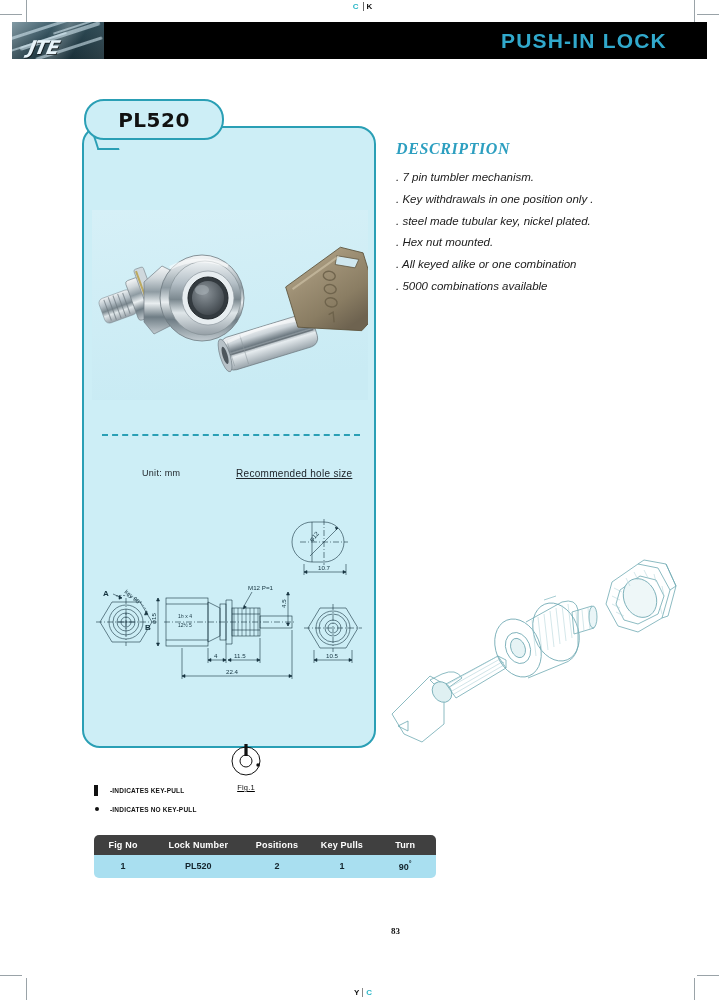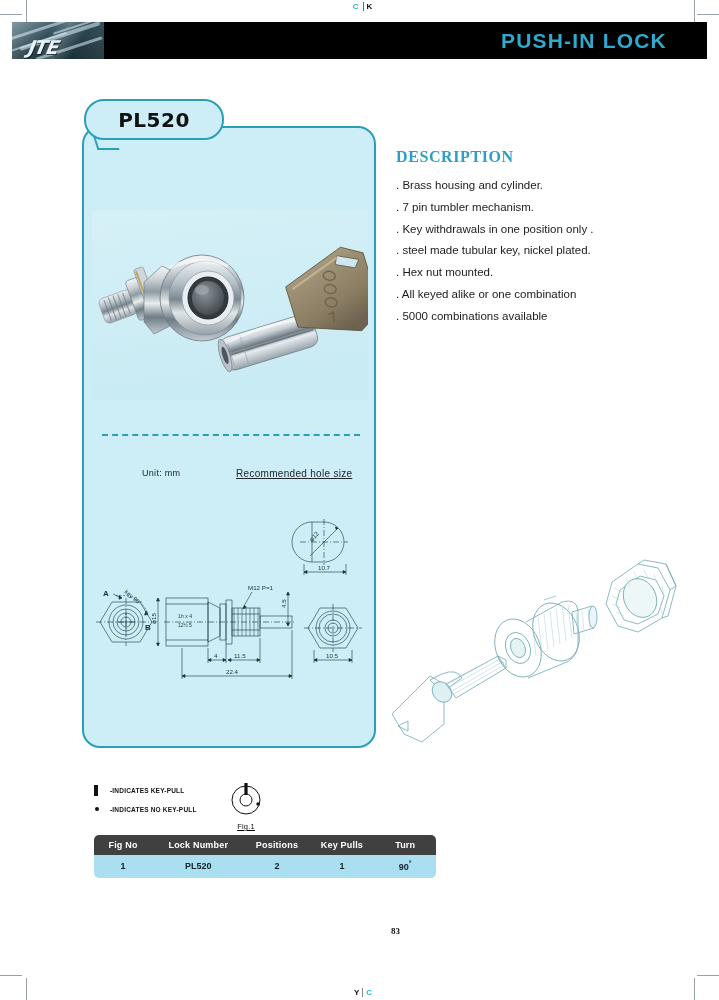--- a/index.html
+++ b/index.html
@@ -180,22 +180,23 @@
   .tech-svg {
     position: absolute;
     left: 0; top: 380px;
     width: 290px;
     height: 200px;
   }
 
   
   .desc {
     position: absolute;
-    left: 396px; top: 148px;
+    left: 396px; top: 140px;
     width: 300px;
+    font-style: italic;
   }
   .desc-title {
     color: #2d9fc0;
     font-family: "Liberation Serif", serif;
     font-size: 16px;
     font-weight: bold;
     letter-spacing: 0.6px;
     margin-bottom: 9px;
   }
   .desc-list {
@@ -242,21 +243,21 @@
   .mark-bar {
     width: 4px; height: 11px; background: #111;
   }
   .mark-dot {
     width: 4px; height: 4px; border-radius: 50%; background: #111;
     margin-left: 1px;
   }
 
   .fig1-wrap {
     position: absolute;
-    left: 224px; top: 783px;
+    left: 224px; top: 744px;
     width: 44px;
     text-align: center;
     text-decoration: underline;
   }
   .fig1-label {
     font-size: 7.5px;
     color: #111;
     margin-top: 1px;
     letter-spacing: 0.2px;
   }
@@ -549,21 +550,20 @@
         <path d="M43 50.5 L46 52 L43 53.5Z" fill="#15333f"></path>
         <text x="20" y="50" fill="#15333f" stroke="none">10.5</text>
       </g>
     </g>
   </svg>
 </div>
 
 <div class="desc">
   <div class="desc-title">DESCRIPTION</div>
   <ul class="desc-list">
-    <li>. Brass housing and cylinder.</li>
     <li>. 7 pin tumbler mechanism.</li>
     <li>. Key withdrawals in one position only .</li>
     <li>. steel made tubular key, nickel plated.</li>
     <li>. Hex nut mounted.</li>
     <li>. All keyed alike or one combination</li>
     <li>. 5000 combinations available</li>
   </ul>
 </div>
 
 <svg class="exploded" viewBox="0 0 300 228" xmlns="http://www.w3.org/2000/svg">

